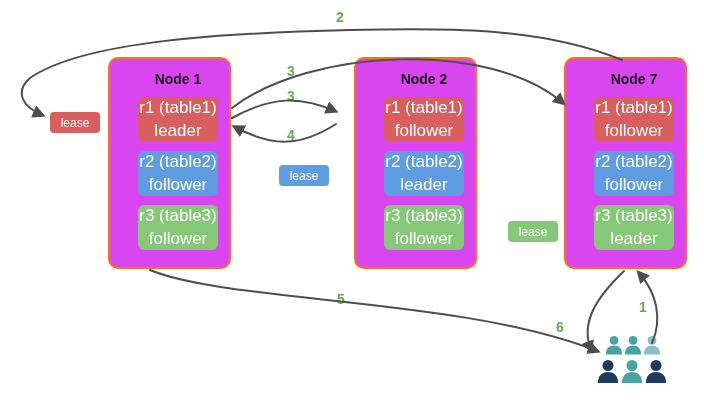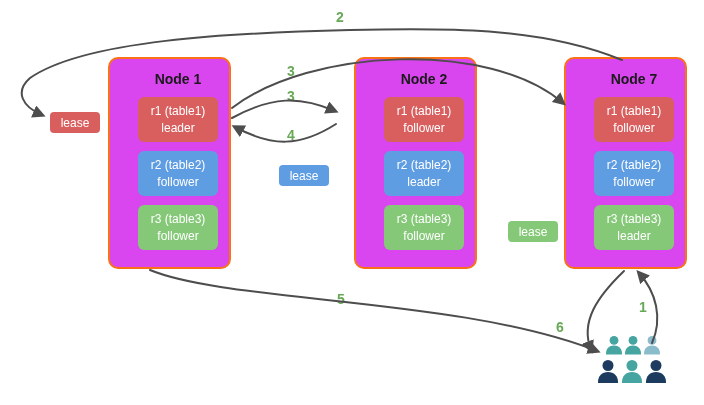--- a/index.html
+++ b/index.html
@@ -33,21 +33,21 @@
   }
 
   .replica {
     height:45px;
     border-radius:6px;
     color:#ffffff;
     display:flex;
     flex-direction:column;
     align-items:center;
     justify-content:center;
-    font-size:12px;
+    font-size:17px;
     line-height:1.35;
     margin-bottom:9px;
     text-align:center;
   }
 
   .lease {
     position:absolute;
     width:50px; height:21px;
     border-radius:4px;
     color:#ffffff;

